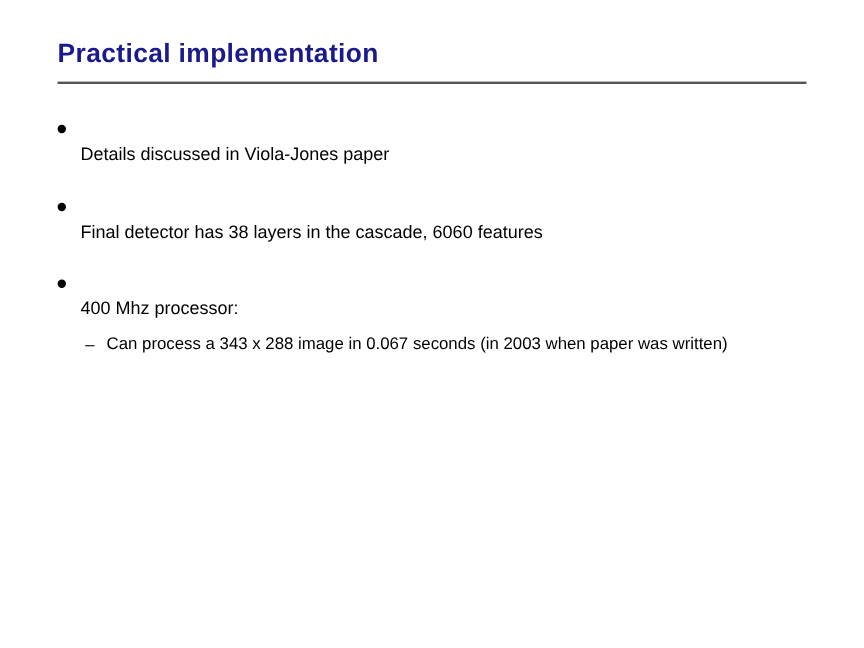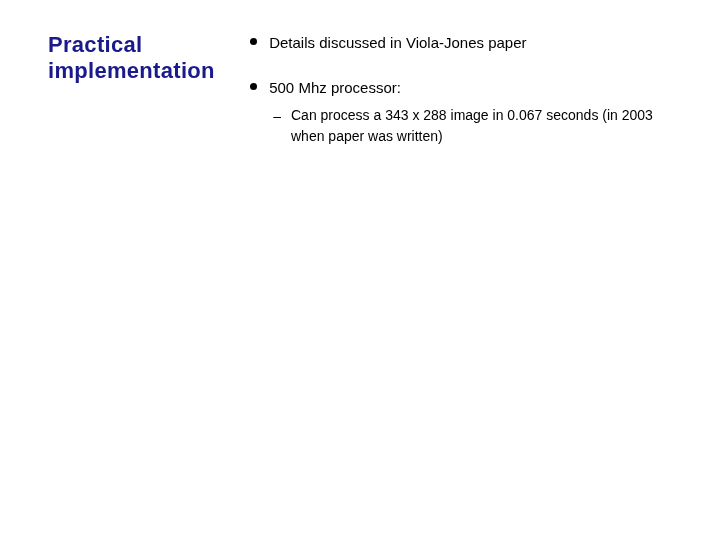--- a/index.html
+++ b/index.html
@@ -16,20 +16,21 @@
       font-size: 15px;
       color: #000000;
       overflow: hidden;
     }
 
     .slide-container {
       width: 720px;
       height: 540px;
       padding: 32px 48px;
       display: flex;
+      flex-direction: column;
     }
 
     .slide-title {
       font-size: 22px;
       font-weight: bold;
       color: #1a1a8c;
       margin-bottom: 10px;
       letter-spacing: 0.3px;
     }
 
@@ -58,20 +59,21 @@
       width: 7px;
       height: 7px;
       background-color: #000000;
       border-radius: 50%;
       margin-top: 6px;
       flex-shrink: 0;
     }
 
     .bullet-text {
       flex: 1;
+      margin-top: 20px;
     }
 
     .sub-bullet-list {
       list-style: none;
       margin-top: 6px;
       display: flex;
       flex-direction: column;
       gap: 4px;
     }
 
@@ -103,25 +105,29 @@
   <hr class="title-divider">
 
   <ul class="bullet-list">
 
     <li class="bullet-item">
       <span class="bullet-dot"></span>
       <span class="bullet-text">Details discussed in Viola-Jones paper</span>
     </li>
 
 
+    <li class="bullet-item">
+      <span class="bullet-dot"></span>
+      <span class="bullet-text">Final detector has 38 layers in the cascade, 6060 features</span>
+    </li>
 
     <li class="bullet-item">
       <span class="bullet-dot"></span>
       <span class="bullet-text">
-        <span>500 Mhz processor:</span>
+        <span>400 Mhz processor:</span>
         <ul class="sub-bullet-list">
           <li class="sub-bullet-item">
             <span class="sub-bullet-dash">–</span>
             <span class="sub-bullet-text">Can process a 343 x 288 image in 0.067 seconds (in 2003 when paper was written)</span>
           </li>
         </ul>
       </span>
     </li>
 
   </ul>

